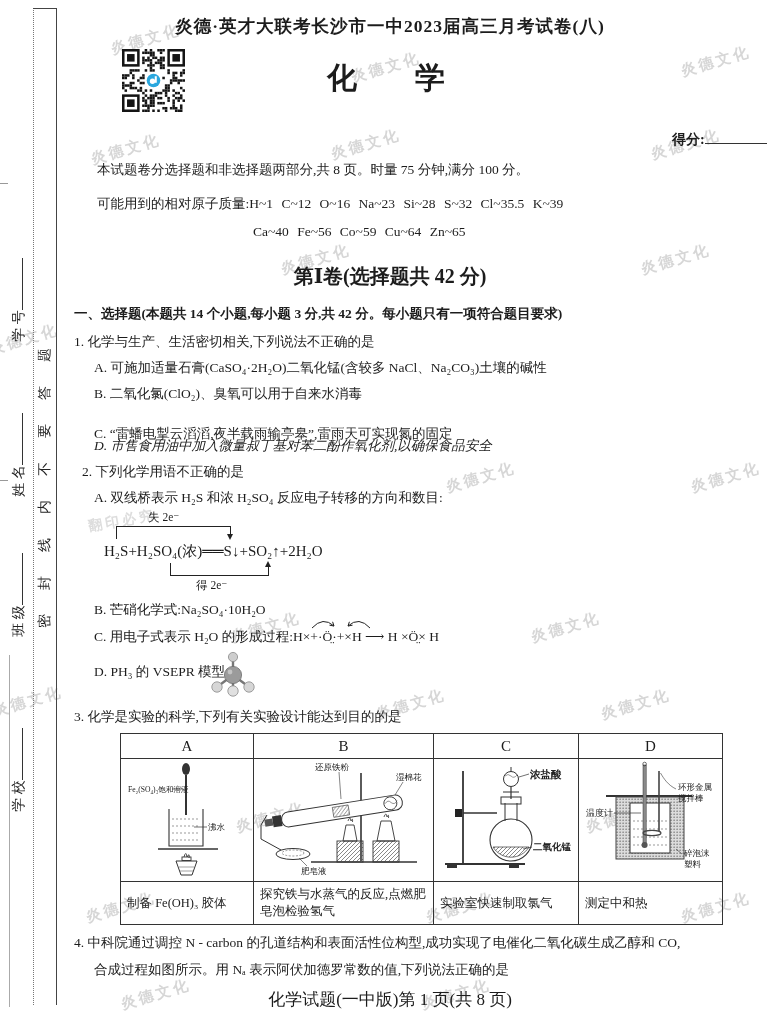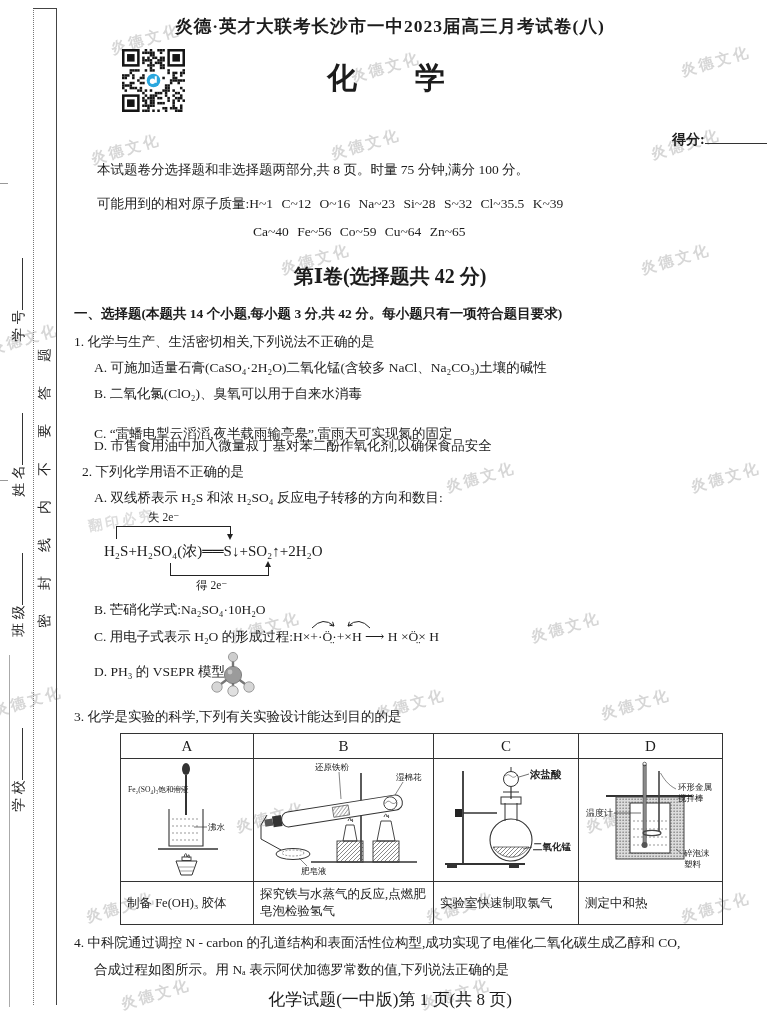--- a/index.html
+++ b/index.html
@@ -299,21 +299,21 @@
   <div class="bodytxt masses" style="left:97px;top:194px;">可能用到的相对原子质量:H~1  C~12  O~16  Na~23  Si~28  S~32  Cl~35.5  K~39</div>
   <div class="bodytxt masses" style="left:253px;top:222px;">Ca~40  Fe~56  Co~59  Cu~64  Zn~65</div>
 
   <div class="bodytxt bold center660" style="top:262px;font-size:20px;">第Ⅰ卷(选择题共 42 分)</div>
   <div class="bodytxt bold" style="left:74px;top:304px;">一、选择题(本题共 14 个小题,每小题 3 分,共 42 分。每小题只有一项符合题目要求)</div>
 
   <div class="bodytxt" style="left:74px;top:332px;">1. 化学与生产、生活密切相关,下列说法不正确的是</div>
   <div class="bodytxt" style="left:94px;top:358px;">A. 可施加适量石膏(CaSO₄·2H₂O)二氧化锰(含较多 NaCl、Na₂CO₃)土壤的碱性</div>
   <div class="bodytxt" style="left:94px;top:384px;">B. 二氧化氯(ClO₂)、臭氧可以用于自来水消毒</div>
   <div class="bodytxt" style="left:94px;top:424px;">C. “雷蟠电掣云滔滔,夜半载雨输亭皋”,雷雨天可实现氮的固定</div>
-  <div class="bodytxt" style="left:94px;top:436px;">D. 市售食用油中加入微量叔丁基对苯二酚作氧化剂,以确保食品安全</div>
+  <div class="bodytxt" style="left:94px;top:436px;font-style:italic;">D. 市售食用油中加入微量叔丁基对苯二酚作氧化剂,以确保食品安全</div>
 
   <div class="bodytxt" style="left:82px;top:462px;">2. 下列化学用语不正确的是</div>
   <div class="bodytxt" style="left:94px;top:488px;">A. 双线桥表示 H₂S 和浓 H₂SO₄ 反应电子转移的方向和数目:</div>
 
   <div class="eqlabel" style="left:148px;top:510px;">失 2e⁻</div>
   <div class="eqline" style="left:116px;top:526px;width:115px;height:1px;"></div>
   <div class="eqline" style="left:116px;top:526px;width:1px;height:13px;"></div>
   <div class="eqline" style="left:230px;top:526px;width:1px;height:8px;"></div>
   <div class="arrowdown" style="left:227px;top:534px;"></div>
   <div class="bodytxt" style="left:104px;top:541px;font-size:15px;">H₂S+H₂SO₄(浓)══S↓+SO₂↑+2H₂O</div>

